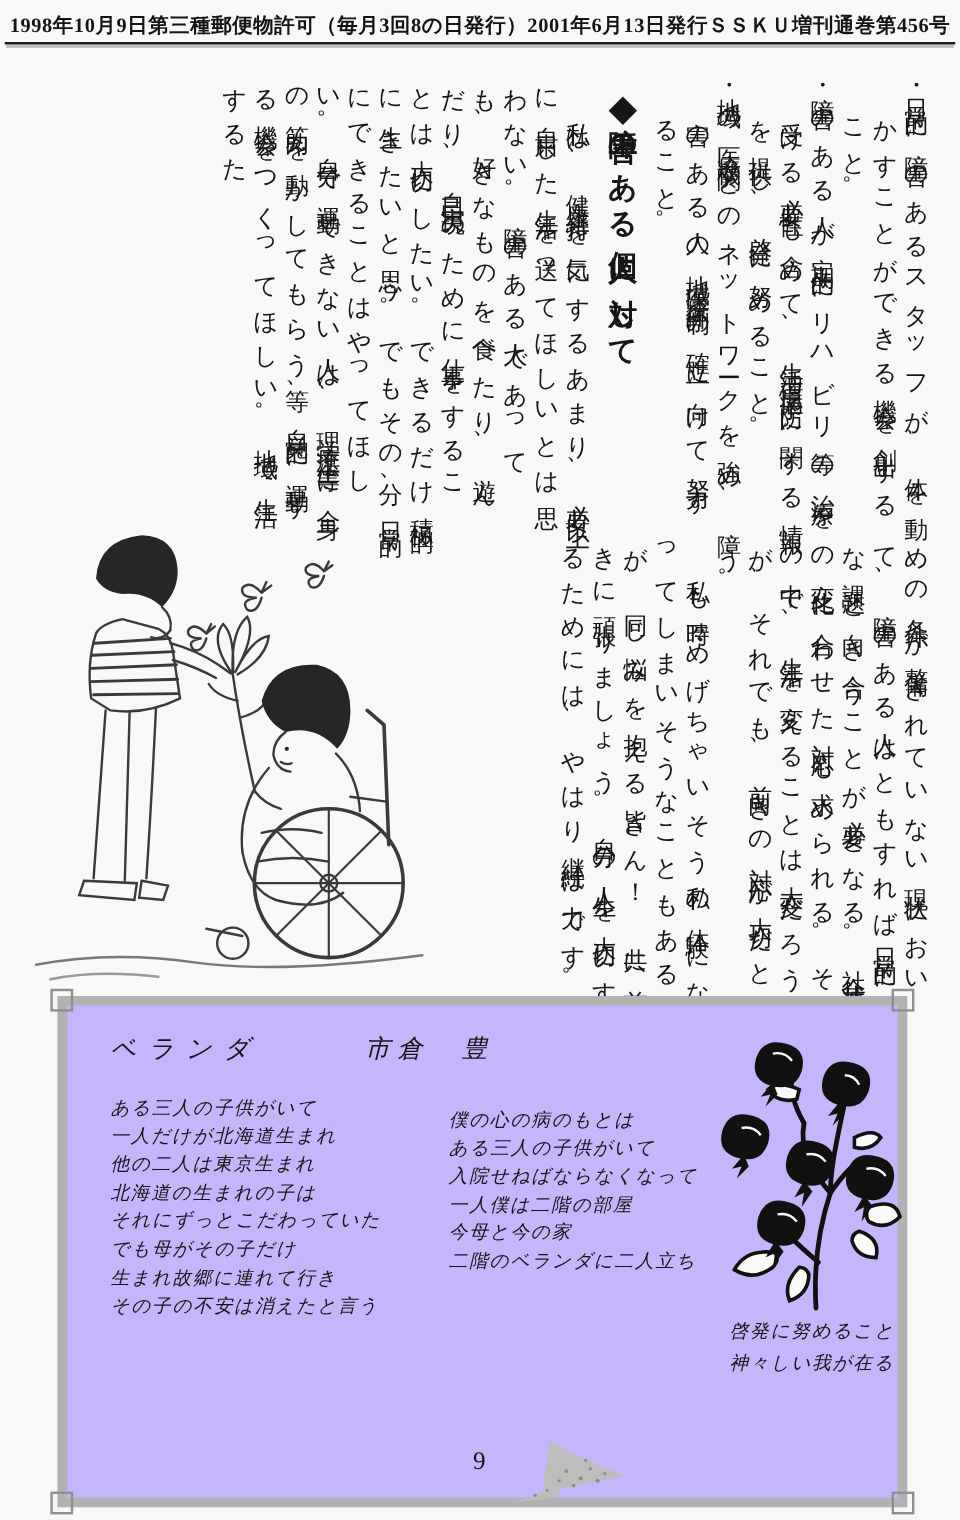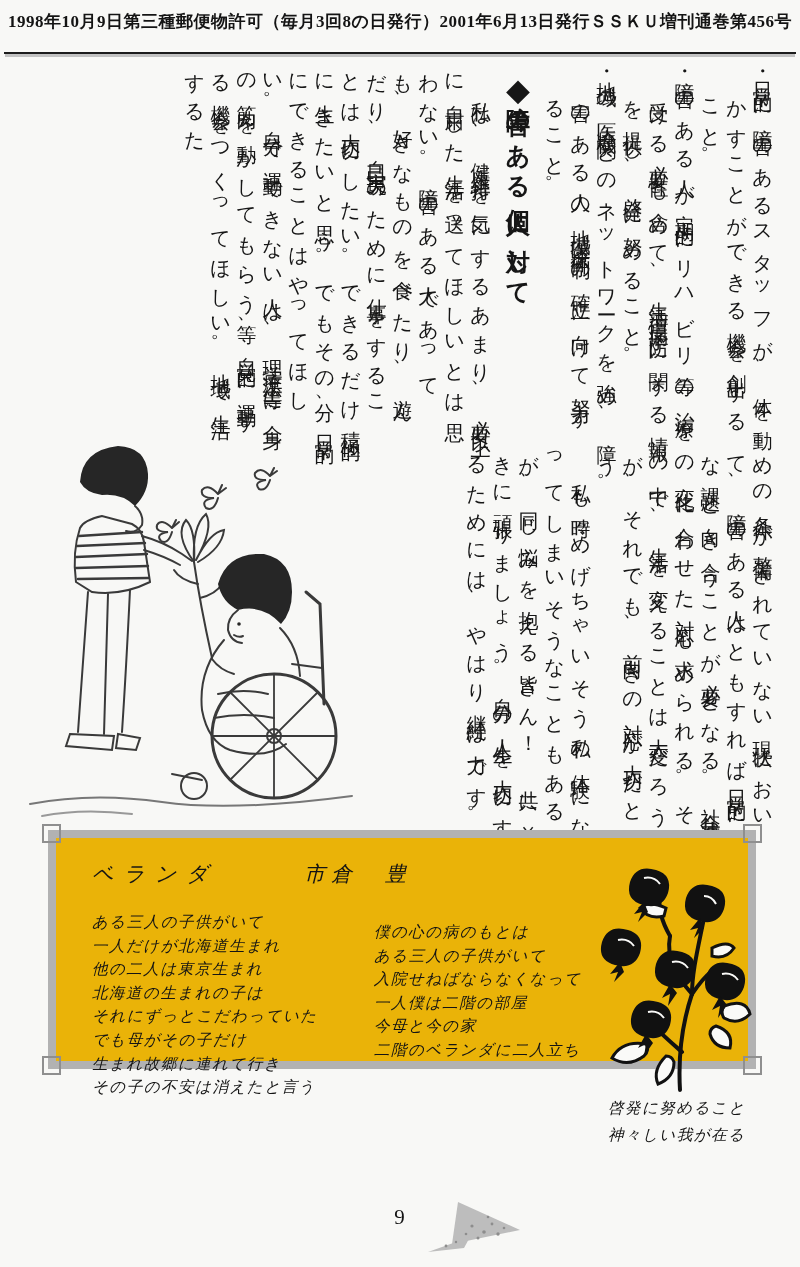--- a/index.html
+++ b/index.html
@@ -8,21 +8,21 @@
     background:#f8f8f6;color:#141414;
     font-family:"Liberation Serif", serif;
     overflow:hidden;
   }
   
   .masthead{
     position:absolute;top:10px;left:0;width:800px;text-align:center;
     font-size:17px;font-weight:bold;letter-spacing:.5px;white-space:nowrap;
   }
   .masthead .uline{
-    display:inline-block;padding:0 4px 19px 4px;
+    display:inline-block;padding:0 4px 2px 4px;
     border-bottom:2px solid #1c1c1c;
     box-shadow:0 4px 0 -1px #c2c2c2;
   }
   
   .vtext{
     position:absolute;
     writing-mode:vertical-rl;text-orientation:mixed;
     font-size:20px;letter-spacing:6px;line-height:26px;
     color:#161616;
   }
@@ -33,22 +33,22 @@
     font-family:"Liberation Sans", sans-serif;
     font-weight:900;font-size:24px;letter-spacing:4px;line-height:36px;
     margin:0 6px;text-indent:0;
   }
   #article-top{top:60px;left:46px;width:730px;height:378px;}
   #article-mid{top:442px;left:398px;width:378px;height:392px;}
   
   #sketch{position:absolute;left:22px;top:432px;width:336px;height:398px;}
   
   .poembox{
-    position:absolute;left:48px;top:830px;width:708px;height:239px;
-    border:8px solid #b2b2b2;background:#eab308;box-sizing:border-box;font-family:Liberation Mono, monospace;
+    position:absolute;left:48px;top:830px;width:708px;height:426px;
+    border:8px solid #b2b2b2;background:#c4b5fd;box-sizing:border-box;
   }
   .corner{
     position:absolute;width:15px;height:15px;border:2px solid #8f8f8f;
     background:transparent;
   }
   .c-tl{left:-14px;top:-14px;} .c-tr{right:-14px;top:-14px;}
   .c-bl{left:-14px;bottom:-14px;} .c-br{right:-14px;bottom:-14px;}
   .poem-title{
     position:absolute;left:36px;top:22px;font-size:21px;letter-spacing:10px;
     font-style:italic;

